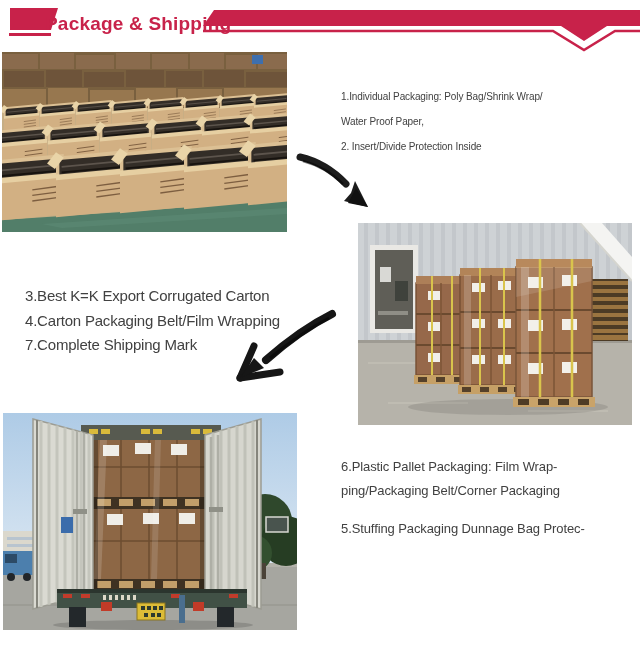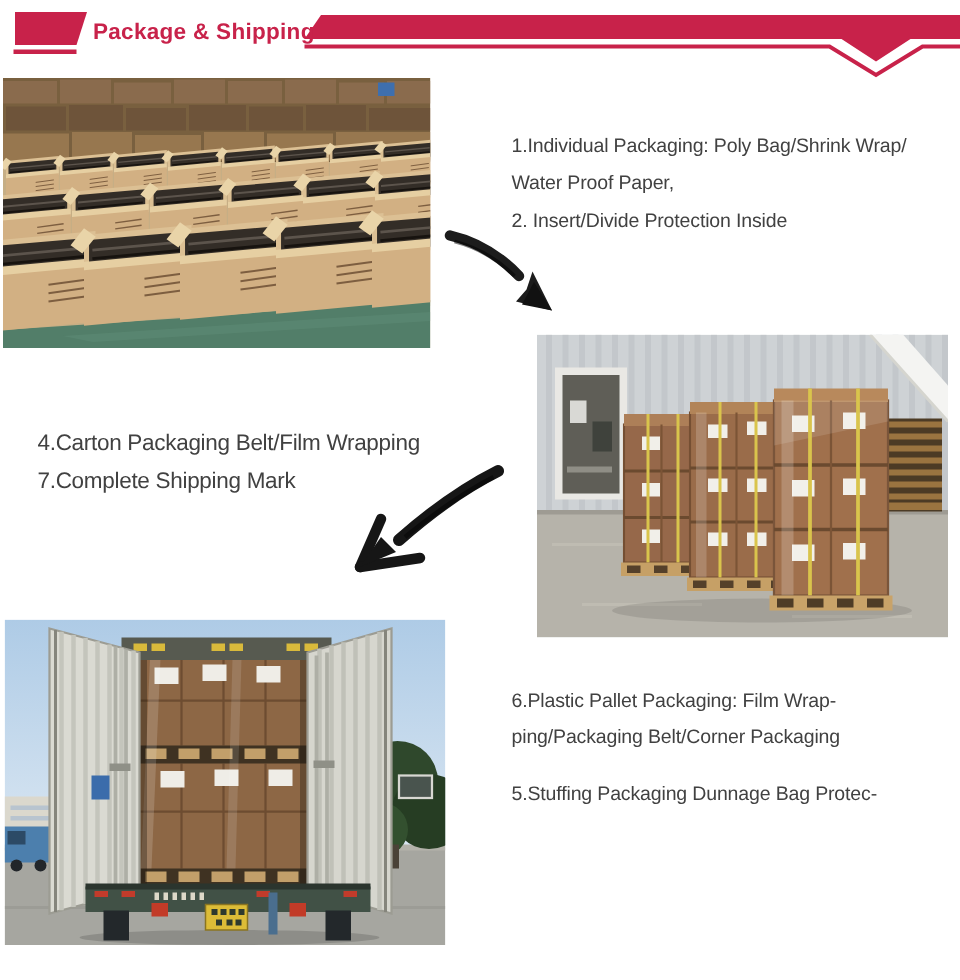--- a/index.html
+++ b/index.html
@@ -2,27 +2,27 @@
 <html style="--accent: #c8224a; --text: #414141; --background: #ffffff;"><head>
 <meta charset="utf-8">
 <style>
   *{margin:0;padding:0;box-sizing:border-box}
   html,body{background:#fff}
   body{width:640px;height:653px;font-family:"Liberation Sans",sans-serif;overflow:hidden}
   #page{position:relative;width:640px;height:653px;background:var(--background,#fff);overflow:hidden}
   .abs{position:absolute}
   svg{display:block}
   .banner-title{
-    position:absolute;left:62px;top:13px;
-    font-size:15px;font-weight:bold;letter-spacing:.2px;
+    position:absolute;left:45px;top:13px;
+    font-size:19px;font-weight:bold;letter-spacing:.2px;
     color:var(--accent,#c8224a);white-space:nowrap;
   }
   .block{position:absolute;color:var(--text,#414141)}
   .block .ln{white-space:nowrap}
-  .b1{left:341px;top:84px;font-size:13px;line-height:25px;letter-spacing:-.1px}
+  .b1{left:341px;top:84px;font-size:10px;line-height:25px;letter-spacing:-.1px}
   .b2{left:25px;top:284px;font-size:15px;line-height:24.5px;letter-spacing:-.2px}
   .b3{left:341px;top:455px;font-size:13px;line-height:23.5px;letter-spacing:-.1px}
   .gap{margin-top:15px}
   .photo{position:absolute;overflow:hidden}
 </style>
 </head>
 <body>
 
 <div id="page">
 
@@ -217,20 +217,21 @@
         <rect x="155" y="174" width="82" height="10" fill="#c9a369"></rect>
         <rect x="160" y="176" width="11" height="6" fill="#4f3c26"></rect>
           <rect x="180" y="176" width="11" height="6" fill="#4f3c26"></rect>
           <rect x="200" y="176" width="11" height="6" fill="#4f3c26"></rect>
           <rect x="220" y="176" width="11" height="6" fill="#4f3c26"></rect>
       </g>
     </svg>
   </div>
 
   <div class="block b2">
+    <div class="ln">3.Best K=K Export Corrugated Carton</div>
     <div class="ln">4.Carton Packaging Belt/Film Wrapping</div>
     <div class="ln">7.Complete Shipping Mark</div>
   </div>
 
   <div class="abs" style="left:226px;top:308px;width:114px;height:86px">
     <svg width="114" height="86" viewBox="0 0 114 86">
       <path d="M106,6 Q74,22 40,52" fill="none" stroke="#161616" stroke-width="8" stroke-linecap="round"></path>
       <path d="M103,10 Q76,24 44,50" fill="none" stroke="#000" stroke-width="3" opacity=".45"></path>
       <path d="M14,70 L28,38" fill="none" stroke="#161616" stroke-width="7" stroke-linecap="round"></path>
       <path d="M14,70 L54,64" fill="none" stroke="#161616" stroke-width="7" stroke-linecap="round"></path>

